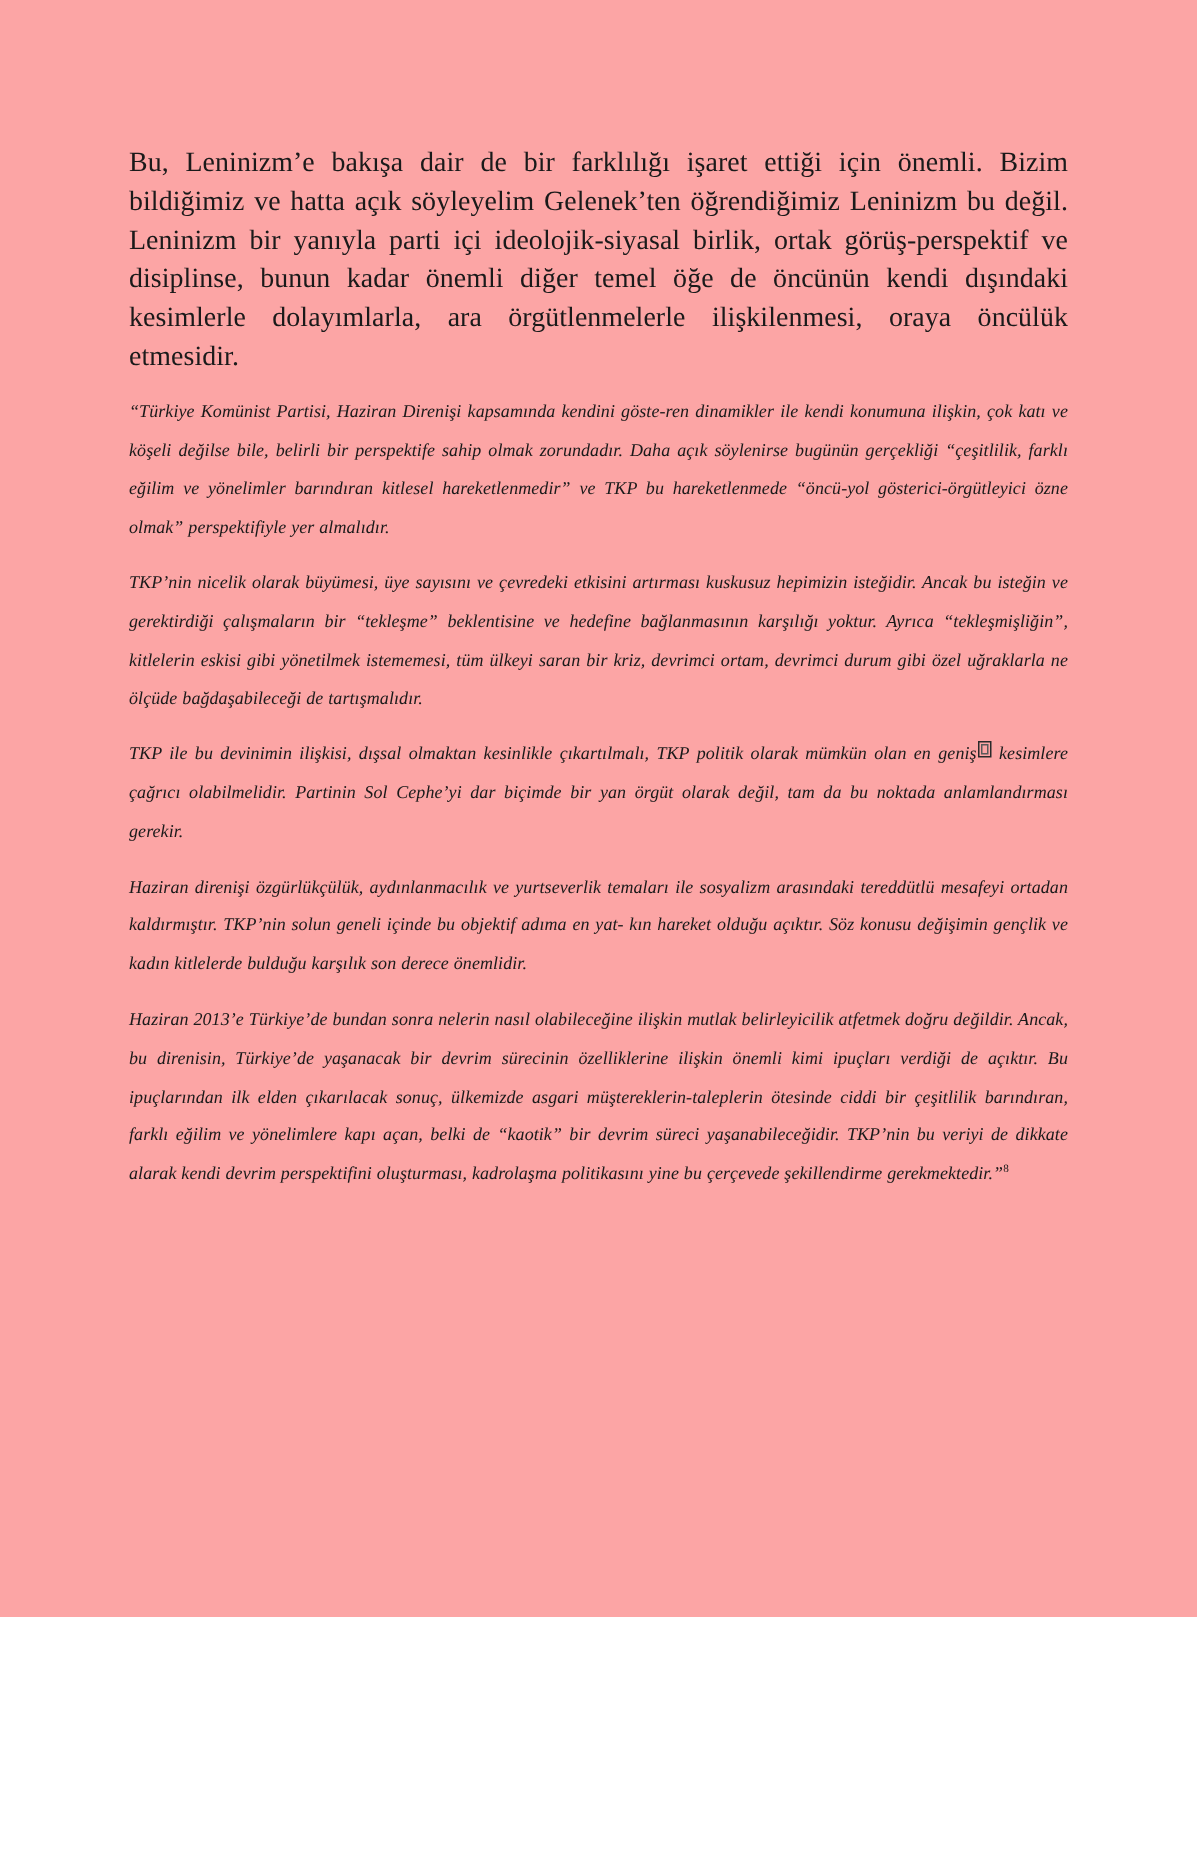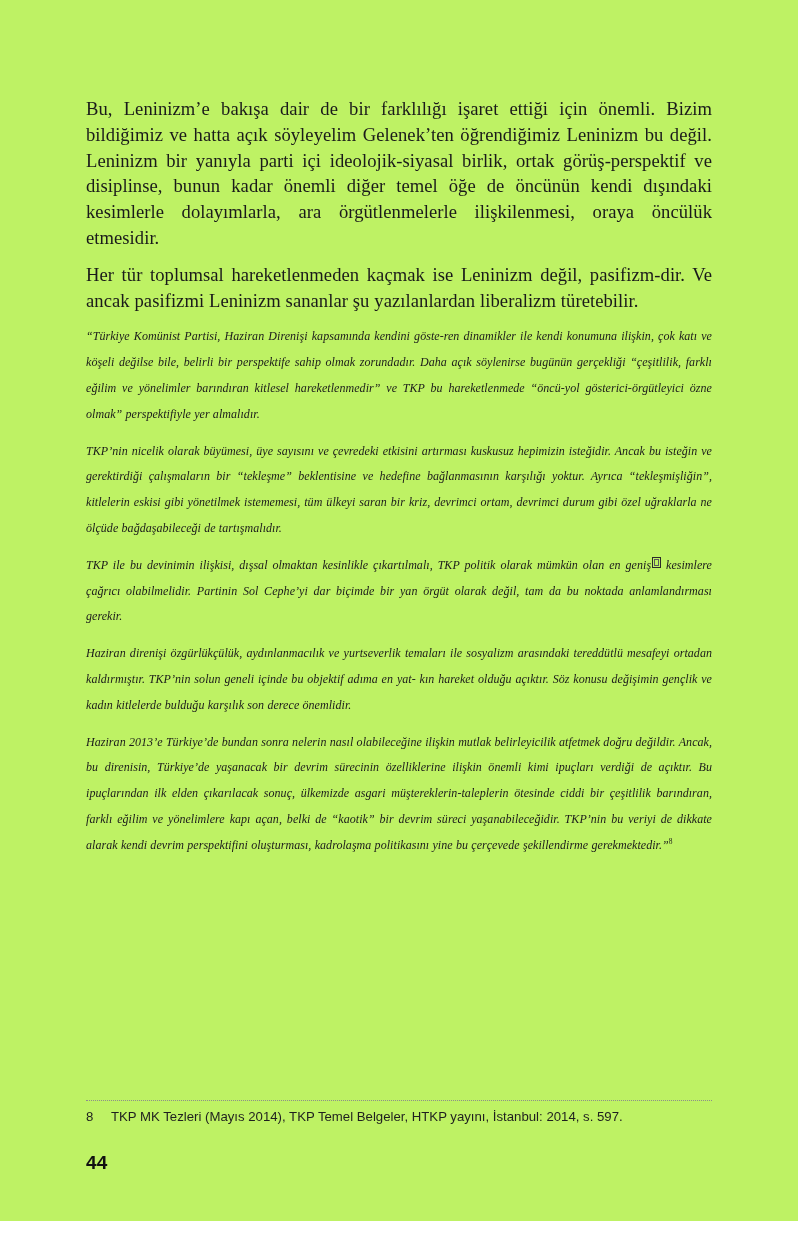--- a/index.html
+++ b/index.html
@@ -7,22 +7,22 @@
     padding: 0;
     background: #ffffff;
   }
   body {
     font-family: "Liberation Serif", "DejaVu Serif", serif;
     color: #1a1a1a;
   }
   .page {
     position: relative;
     width: 798px;
-    height: 1221px;
-    background: #bef264;
+    height: 1078px;
+    background: #fca5a5;
     overflow: hidden;
     box-sizing: border-box;
   }
   .content {
     position: absolute;
     left: 86px;
     top: 96px;
     width: 626px;
   }
   p.para {
@@ -113,21 +113,20 @@
 </style>
 </head>
 <body>
 
 <div class="page">
 
   <div class="content">
 
     <p class="para roman">Bu, Leninizm’e bakışa dair de bir farklılığı işaret ettiği için önemli. Bizim bildiğimiz ve hatta açık söyleyelim Gelenek’ten öğrendiğimiz Leninizm bu değil. Leninizm bir yanıyla parti içi ideolojik-siyasal birlik, ortak görüş-perspektif ve disiplinse, bunun kadar önemli diğer temel öğe de öncünün kendi dışındaki kesimlerle dolayımlarla, ara örgütlenmelerle ilişkilenmesi, oraya öncülük etmesidir.</p>
 
-    <p class="para roman">Her tür toplumsal hareketlenmeden kaçmak ise Leninizm değil, pasifizm-dir. Ve ancak pasifizmi Leninizm sananlar şu yazılanlardan liberalizm türetebilir.</p>
 
     <p class="para italic">“Türkiye Komünist Partisi, Haziran Direnişi kapsamında kendini göste-ren dinamikler ile kendi konumuna ilişkin, çok katı ve köşeli değilse bile, belirli bir perspektife sahip olmak zorundadır. Daha açık söylenirse bugünün gerçekliği “çeşitlilik, farklı eğilim ve yönelimler barındıran kitlesel hareketlenmedir” ve TKP bu hareketlenmede “öncü-yol gösterici-örgütleyici özne olmak” perspektifiyle yer almalıdır.</p>
 
     <p class="para italic">TKP’nin nicelik olarak büyümesi, üye sayısını ve çevredeki etkisini artırması kuskusuz hepimizin isteğidir. Ancak bu isteğin ve gerektirdiği çalışmaların bir “tekleşme” beklentisine ve hedefine bağlanmasının karşılığı yoktur. Ayrıca “tekleşmişliğin”, kitlelerin eskisi gibi yönetilmek istememesi, tüm ülkeyi saran bir kriz, devrimci ortam, devrimci durum gibi özel uğraklarla ne ölçüde bağdaşabileceği de tartışmalıdır.</p>
 
     <p class="para italic"><span>TKP ile bu devinimin ilişkisi, dışsal olmaktan kesinlikle çıkartılmalı, TKP politik olarak mümkün olan en geniş</span><span class="tofu"></span><span> kesimlere çağrıcı olabilmelidir. Partinin Sol Cephe’yi dar biçimde bir yan örgüt olarak değil, tam da bu noktada anlamlandırması gerekir.</span></p>
 
     <p class="para italic">Haziran direnişi özgürlükçülük, aydınlanmacılık ve yurtseverlik temaları ile sosyalizm arasındaki tereddütlü mesafeyi ortadan kaldırmıştır. TKP’nin solun geneli içinde bu objektif adıma en yat- kın hareket olduğu açıktır. Söz konusu değişimin gençlik ve kadın kitlelerde bulduğu karşılık son derece önemlidir.</p>
 
     <p class="para italic"><span>Haziran 2013’e Türkiye’de bundan sonra nelerin nasıl olabileceğine ilişkin mutlak belirleyicilik atfetmek doğru değildir. Ancak, bu direnisin, Türkiye’de yaşanacak bir devrim sürecinin özelliklerine ilişkin önemli kimi ipuçları verdiği de açıktır. Bu ipuçlarından ilk elden çıkarılacak sonuç, ülkemizde asgari müştereklerin-taleplerin ötesinde ciddi bir çeşitlilik barındıran, farklı eğilim ve yönelimlere kapı açan, belki de “kaotik” bir devrim süreci yaşanabileceğidir. TKP’nin bu veriyi de dikkate alarak kendi devrim perspektifini oluşturması, kadrolaşma politikasını yine bu çerçevede şekillendirme gerekmektedir.”</span><sup class="fnref">8</sup></p>

